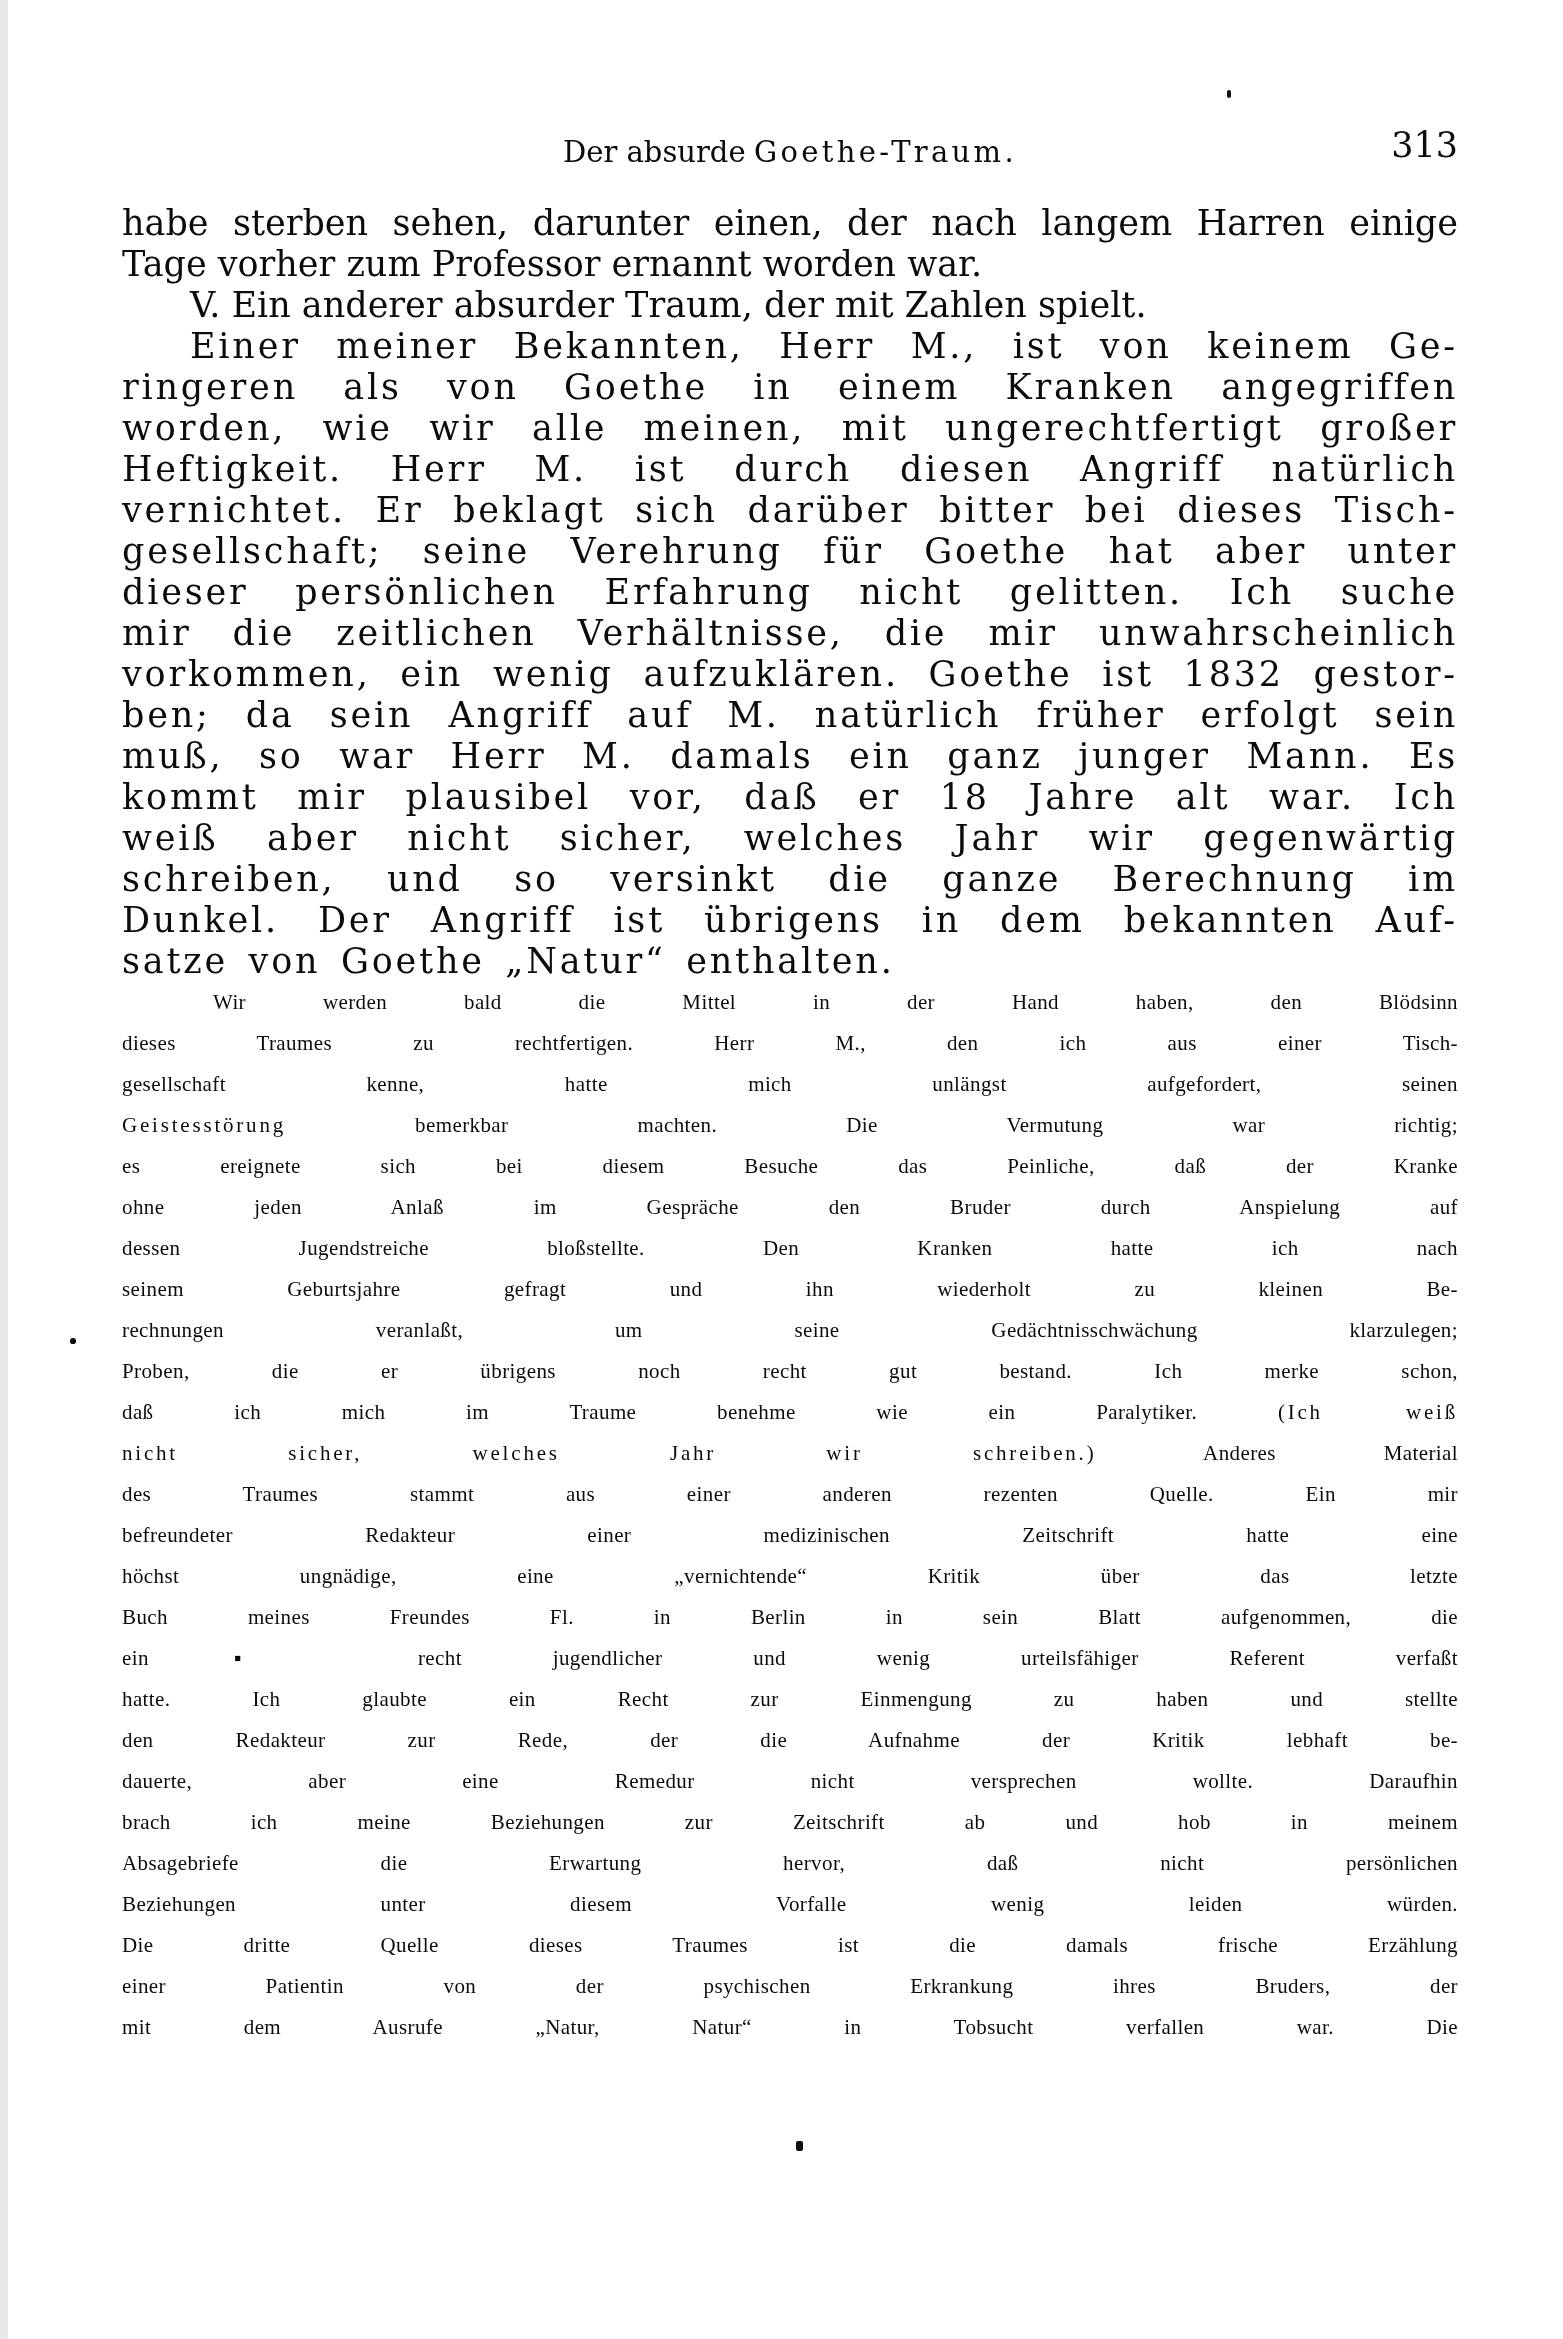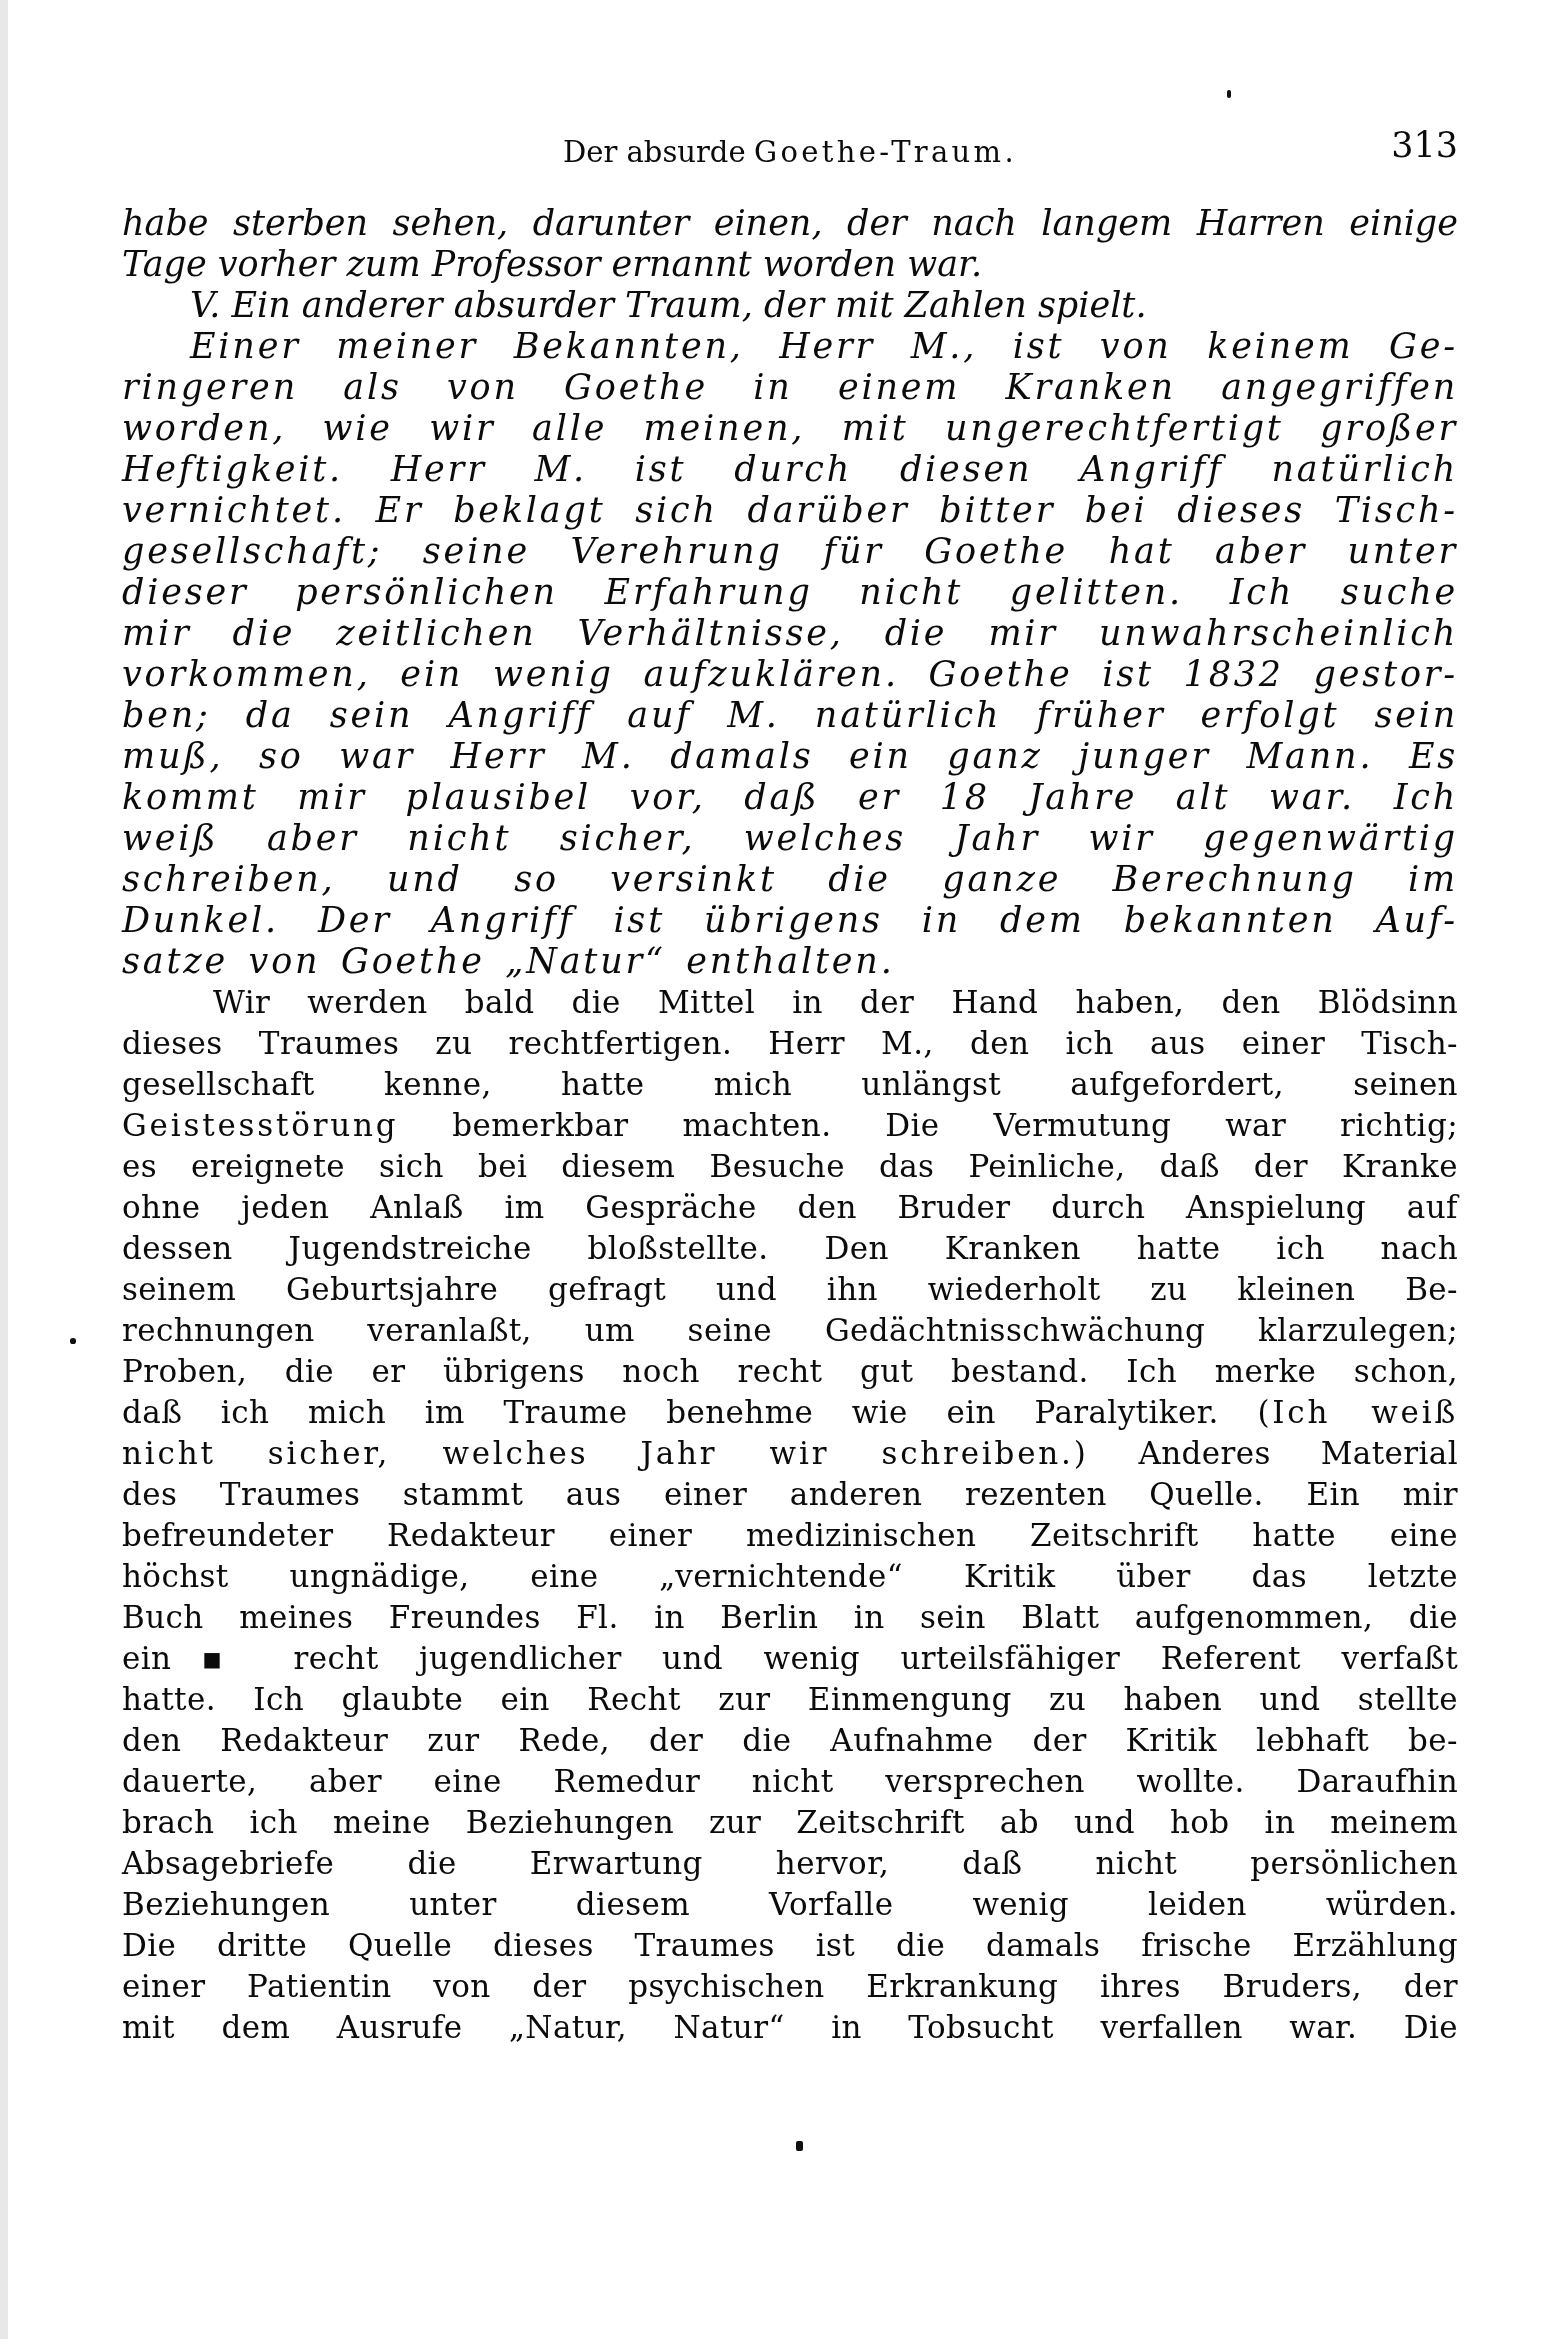--- a/index.html
+++ b/index.html
@@ -25,22 +25,22 @@
     font-size:35px;line-height:42px;
   }
   
   .textblock{position:absolute;left:114px;top:203px;width:1336px;}
   .line{
     text-align:justify;
     text-align-last:justify;
     -moz-text-align-last:justify;
   }
   .line.end{text-align-last:left;-moz-text-align-last:left;}
-  .large-sec .line{font-size:35px;line-height:41px;height:41px;font-style:italic;}
-  .small-sec .line{font-size:31px;line-height:41px;height:41px;letter-spacing:0.4px;}
+  .large-sec .line{font-size:35px;line-height:41px;height:41px;}
+  .small-sec .line{font-size:21px;line-height:41px;height:41px;letter-spacing:0.4px;font-family:Liberation Serif, serif;}
   .large-sec .line.ind{text-indent:68px;}
   .small-sec .line.ind{text-indent:91px;}
   
   .large-sec .line.sp{letter-spacing:2.8px;word-spacing:6.6px;}
   
   .g{letter-spacing:2.8px;}
   
   .speck{position:absolute;background:#101010;}
   .speck-top{left:1219px;top:90px;width:3.8px;height:7.6px;border-radius:1.9px;}
   .speck-left{left:62px;top:1338px;width:5.7px;height:5.7px;border-radius:50%;}

